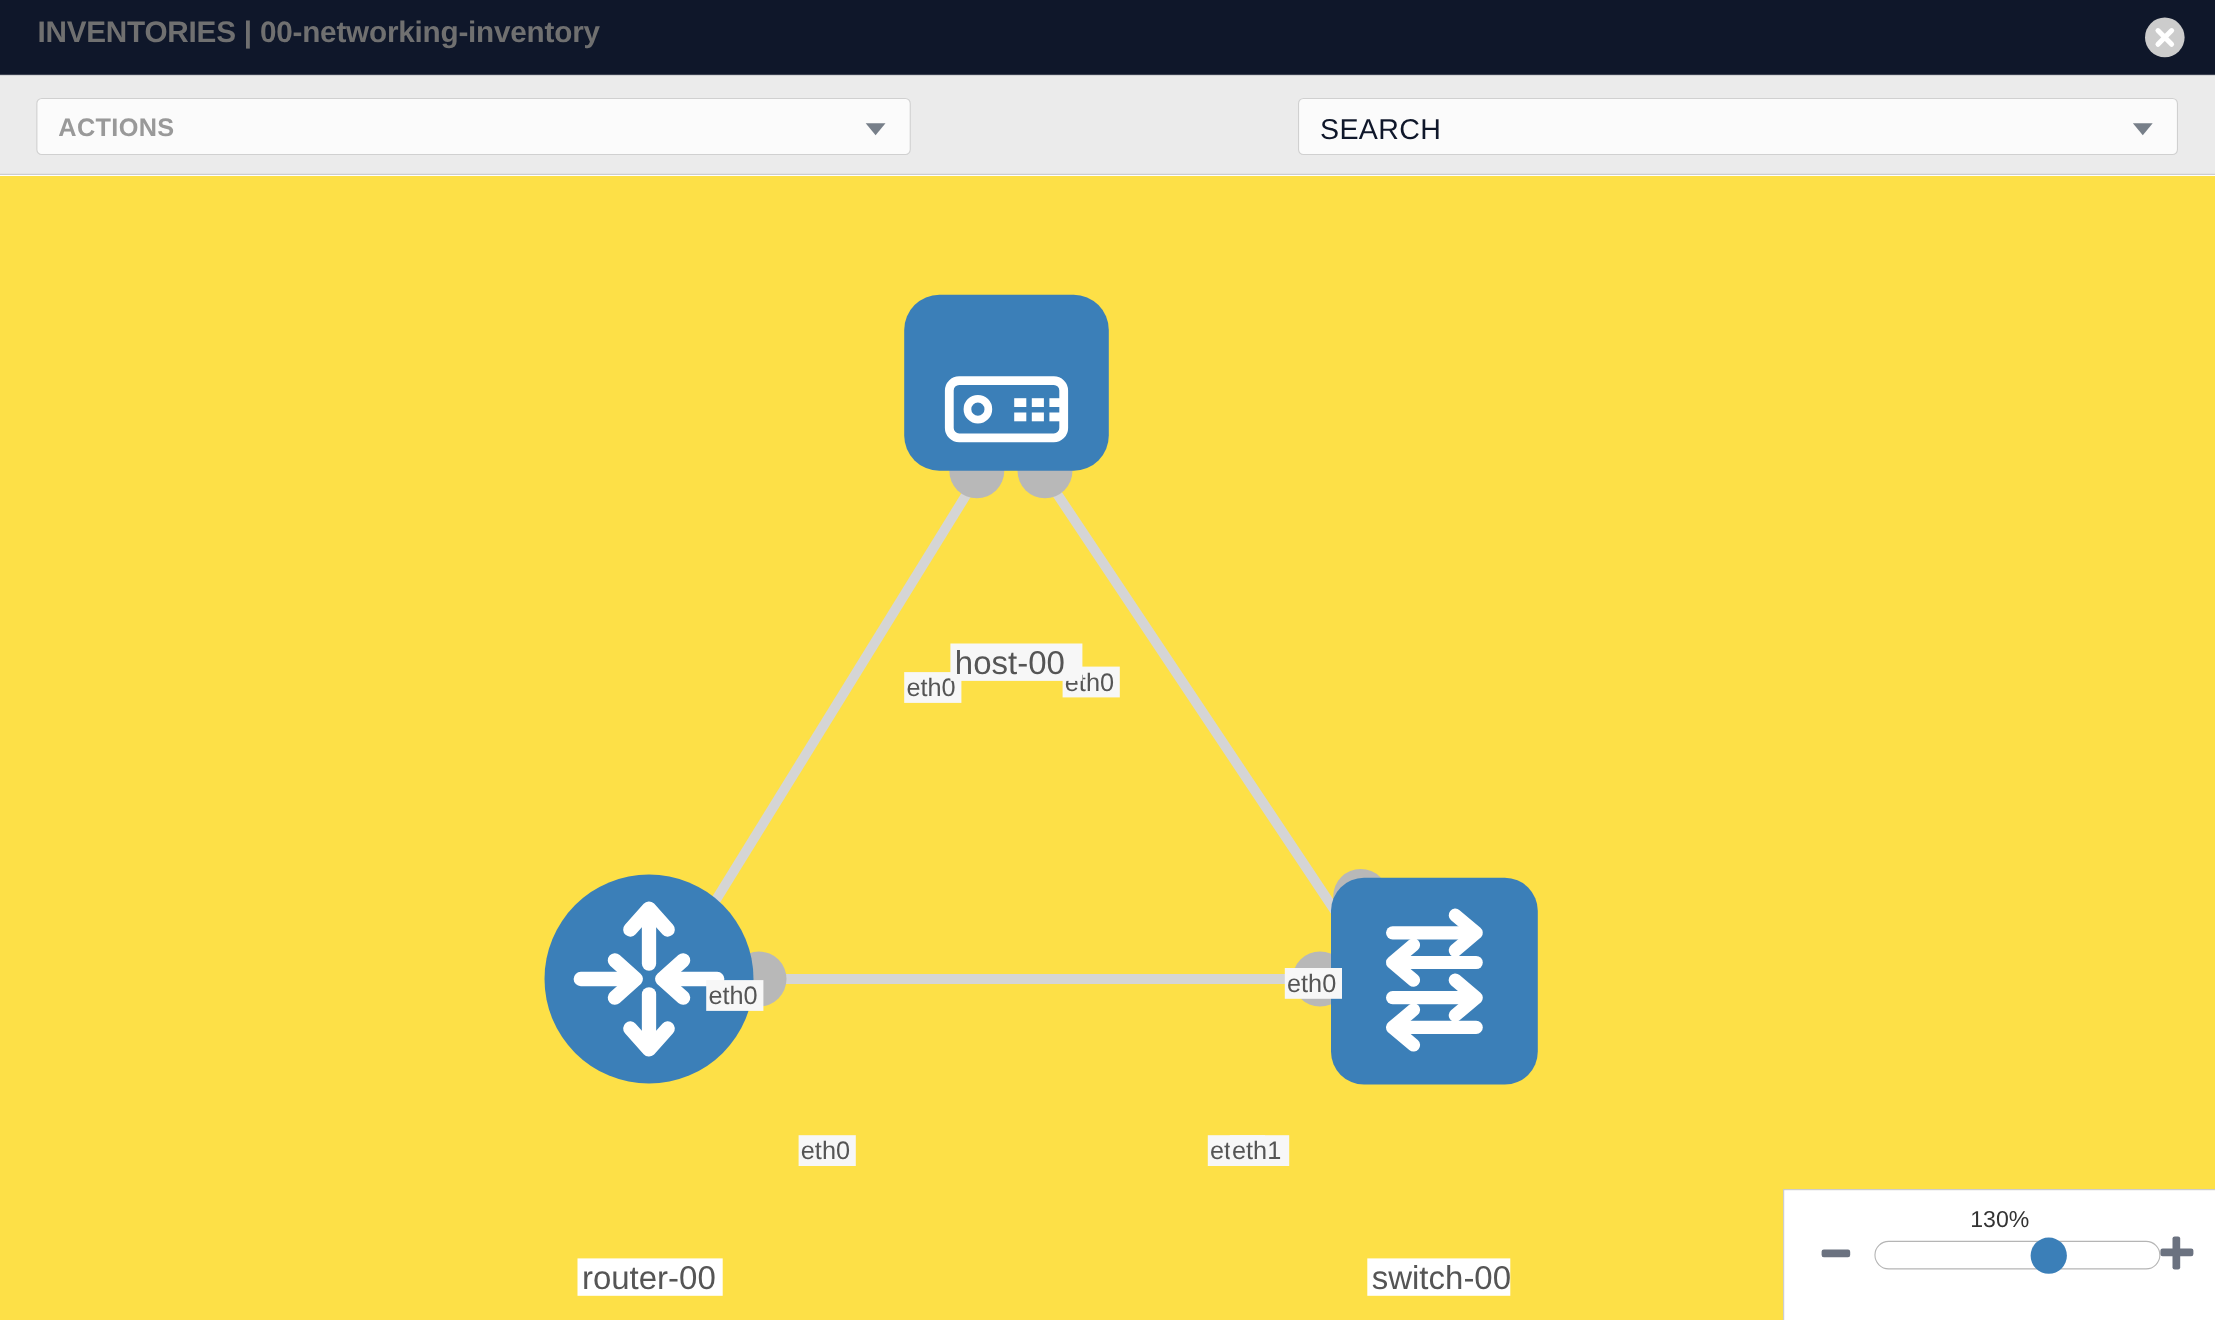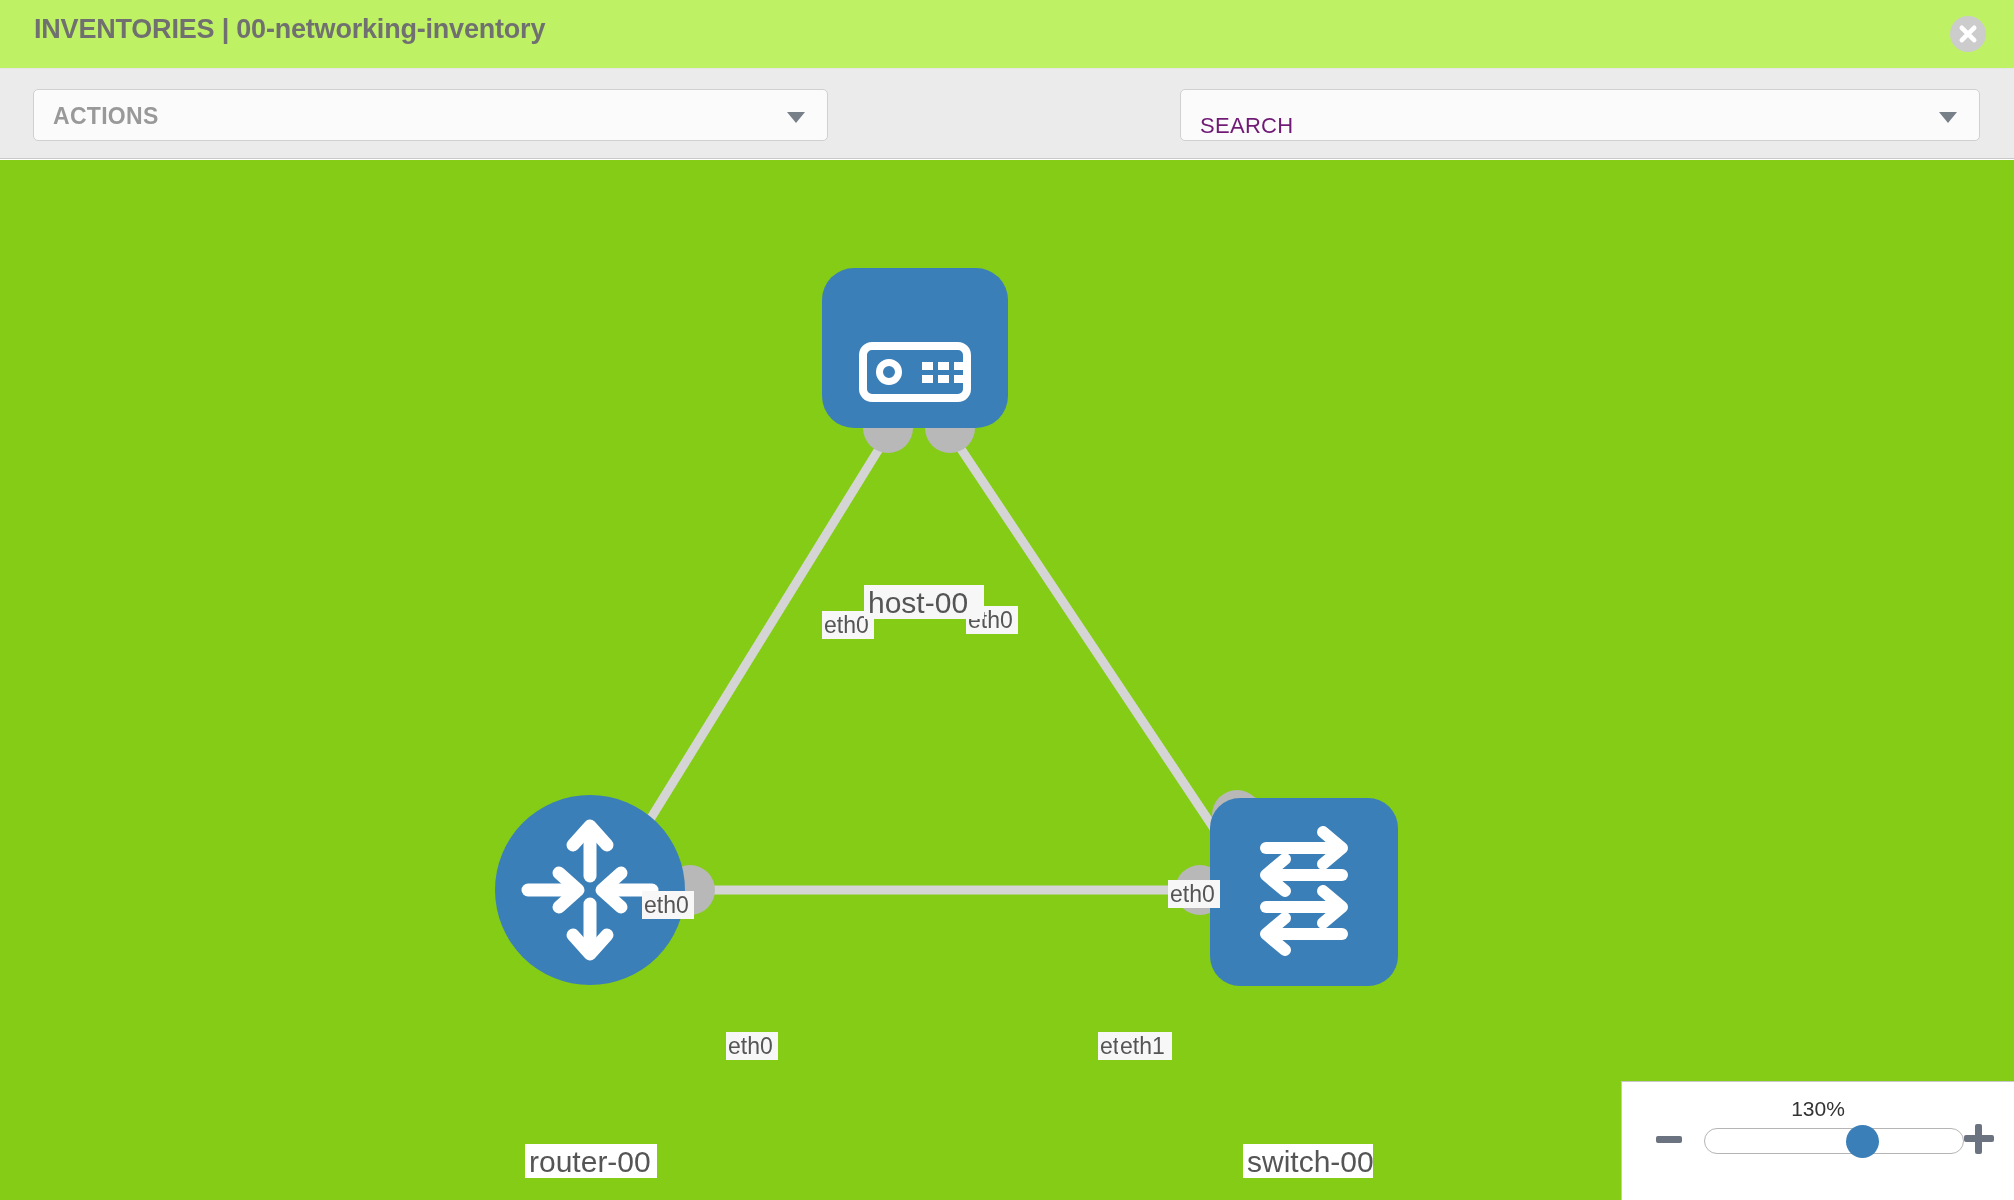--- a/index.html
+++ b/index.html
@@ -18,21 +18,21 @@
     height: 1200px;
     background: #ffffff;
   }
 
   
   .header {
     position: absolute;
     left: 0; top: 0;
     width: 2014px;
     height: 69px;
-    background: #bef264;
+    background: #0f172a;
     border-bottom: 1px solid #e6e6e6;
   }
   .header-title {
     position: absolute;
     left: 34px;
     top: 14px;
     font-size: 27px;
     font-weight: bold;
     color: #707070;
     letter-spacing: -0.2px;
@@ -105,34 +105,34 @@
     top: 20px;
     width: 800px;
     height: 52px;
     background: #fbfbfb;
     border: 1px solid #d0d0d0;
     border-radius: 5px;
   }
   .search-label {
     position: absolute;
     left: 19px;
-    top: 23px;
-    font-size: 22px;
-    color: #701a75;
+    top: 12px;
+    font-size: 26px;
+    color: #0f172a;
     letter-spacing: 0.3px;
   }
 
   
   .canvas {
     position: absolute;
     left: 0;
     top: 160px;
     width: 2014px;
     height: 1040px;
-    background: #84cc16;
+    background: #fde047;
     overflow: hidden;
   }
   .canvas svg { display: block; }
 
   
   .zoom-panel {
     position: absolute;
     left: 1621px;
     top: 1081px;
     width: 393px;

